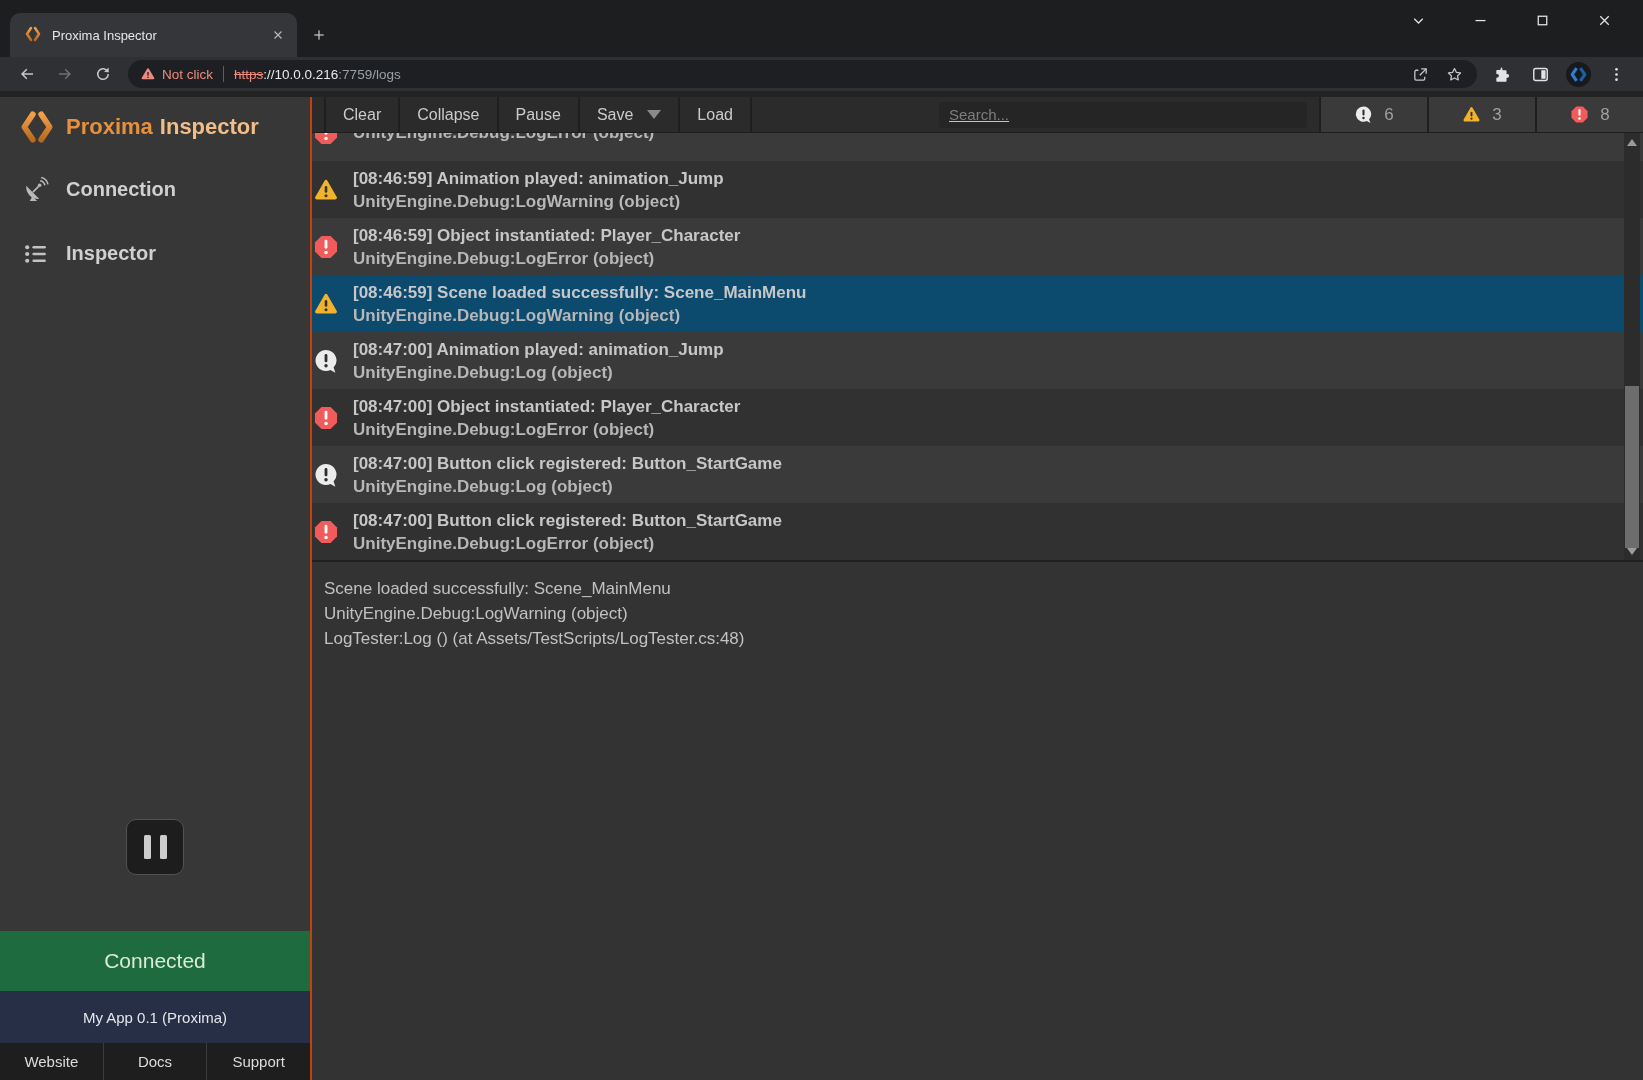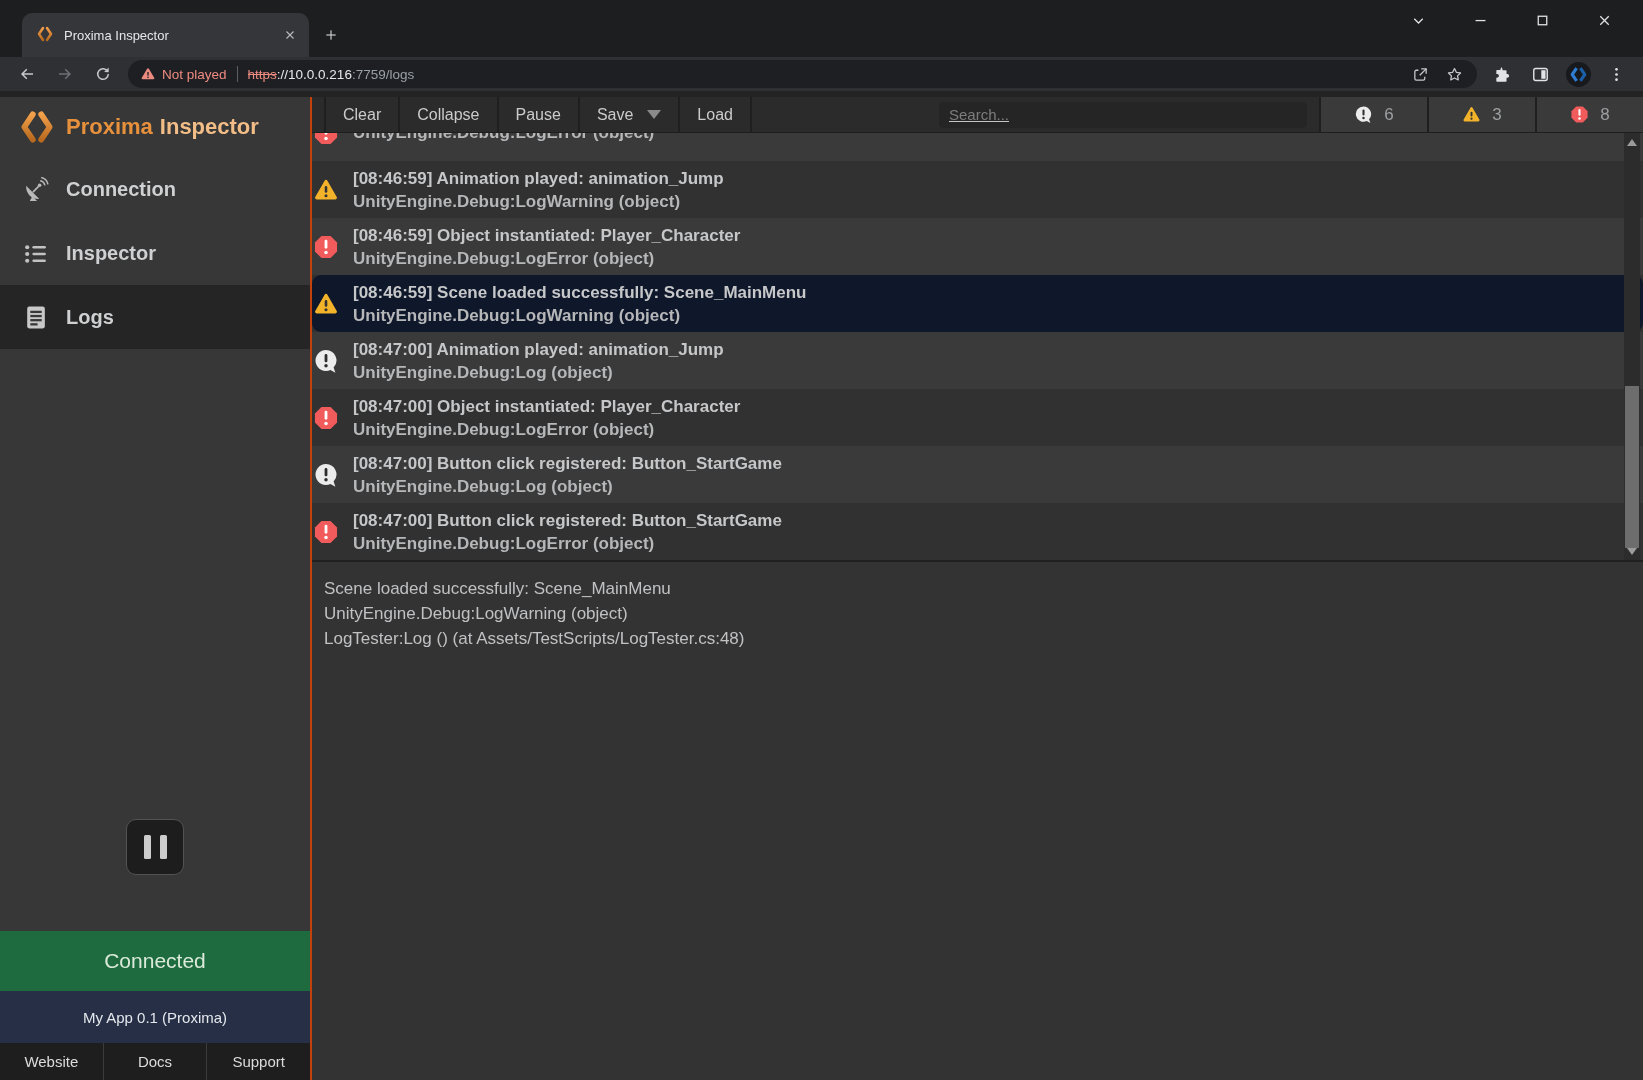--- a/index.html
+++ b/index.html
@@ -1,21 +1,21 @@
 <!DOCTYPE html>
 <html><head>
 <meta charset="utf-8">
 <style>
   * { box-sizing: border-box; margin: 0; padding: 0; }
   html,body { width:1643px; height:1080px; overflow:hidden; }
   body { font-family:"Liberation Sans", sans-serif; background:#202124; }
   svg { display:block; }
 
   
-  .tabbar { height:57px; background:#1d1e20; display:flex; align-items:flex-end; position:relative;padding-left:12px; }
+  .tabbar { height:57px; background:#1d1e20; display:flex; align-items:flex-end; position:relative; }
   .tab { width:287px; height:44px; margin-left:10px; background:#35363a; border-radius:10px 10px 0 0;
          display:flex; align-items:center; padding:0 10px 0 14px; }
   .favicon { width:18px; height:18px; margin-right:10px; flex:none; }
   .tab-title { color:#e4e6e9; font-size:13px; flex:1; white-space:nowrap; overflow:hidden; }
   .tab-close { width:18px; height:18px; border-radius:50%; display:flex; align-items:center; justify-content:center; cursor:pointer; }
   .tab-close svg { width:12px; height:12px; }
   .newtab { width:28px; height:28px; margin:0 0 8px 8px; border-radius:50%; display:flex; align-items:center; justify-content:center; cursor:pointer; }
   .newtab svg { width:16px; height:16px; }
   .win-controls { position:absolute; top:6px; right:8px; display:flex; }
   .win-btn { width:62px; height:28px; display:flex; align-items:center; justify-content:center; cursor:pointer; }
@@ -76,21 +76,21 @@
   .counters { display:flex; background:#3a3a3a; }
   .counter { width:108px; display:flex; align-items:center; justify-content:center; gap:11px;
              border-left:2px solid #1f1f1f; cursor:pointer; }
   .counter svg { width:19px; height:19px; }
   .counter .count { color:#9d9fa2; font-size:17px; }
 
   .loglist { height:427px; overflow:hidden; position:relative; background:#313131; }
   .lrow { height:57px; display:flex; align-items:center; padding-left:1px; cursor:pointer;font-weight:bold; }
   .lrow.alt0 { background:#3a3a3a; }
   .lrow.alt1 { background:#313131; }
-  .lrow.selected { background:#0f172a;border-radius:9px; }
+  .lrow.selected { background:#0c4a6e; }
   .lrow .licon { width:26px; height:26px; flex:none; margin-right:14px; }
   .lrow .licon svg { width:26px; height:26px; }
   .ltext { display:flex; flex-direction:column; justify-content:center; min-width:0; }
   .ltitle { color:#c6c7c9; font-size:17px; line-height:23px; white-space:nowrap; }
   .lmeta  { color:#b6b7b9; font-size:17px; line-height:23px; white-space:nowrap; }
 
   .scrollbar { position:absolute; top:0; right:3px; width:16px; height:100%; background:#2c2c2c; }
   .sb-up, .sb-down { position:absolute; left:0; width:16px; height:14px; display:flex; align-items:center; justify-content:center; cursor:pointer; }
   .sb-up { top:2px; } .sb-down { bottom:2px; }
   .tri-up { width:0; height:0; border-left:5px solid transparent; border-right:5px solid transparent; border-bottom:7px solid #9b9b9b; }
@@ -176,21 +176,21 @@
         </svg>
       </div>
     <div class="omnibox">
       <span class="omni-warn">
           <svg viewBox="0 0 24 24">
             <path d="M10.7 4a1.5 1.5 0 0 1 2.6 0l8 13.8a1.5 1.5 0 0 1-1.3 2.2H4a1.5 1.5 0 0 1-1.3-2.2z" fill="#ed8a80"></path>
             <rect x="11" y="9" width="2" height="5.4" fill="#1e1f23"></rect>
             <circle cx="12" cy="16.8" r="1.2" fill="#1e1f23"></circle>
           </svg>
         </span>
-      <span class="notsecure">Not played</span>
+      <span class="notsecure">Not click</span>
       <span class="omni-sep"></span>
       <span class="url"><span class="scheme">https</span><span class="host">://10.0.0.216</span><span class="path">:7759/logs</span></span>
       <span class="omni-act">
           <svg viewBox="0 0 24 24" fill="none" stroke="#c6c8cb" stroke-width="1.8">
             <path d="M9 6H6a2 2 0 0 0-2 2v10a2 2 0 0 0 2 2h10a2 2 0 0 0 2-2v-3"></path>
             <path d="M13 4h7v7"></path>
             <path d="M20 4l-9 9"></path>
           </svg>
         </span>
       <span class="omni-act">
@@ -267,34 +267,20 @@
                 <circle cx="5" cy="7" r="2"></circle>
                 <rect x="10" y="5.8" width="13" height="2.5" rx="1.2"></rect>
                 <circle cx="5" cy="13.5" r="2"></circle>
                 <rect x="10" y="12.3" width="13" height="2.5" rx="1.2"></rect>
                 <circle cx="5" cy="20" r="2"></circle>
                 <rect x="10" y="18.8" width="13" height="2.5" rx="1.2"></rect>
               </svg>
             </span>
      <span class="side-label">Inspector</span>
    </div>
-          <div class="side-item selected">
-     <span class="side-icon">
-              <svg viewBox="0 0 26 26">
-                <rect x="5" y="2.5" width="17" height="21" rx="2" fill="#c8c8c8"></rect>
-                <g fill="#383838">
-                  <rect x="8" y="6.5" width="11" height="2.2"></rect>
-                  <rect x="8" y="10.5" width="11" height="2.2"></rect>
-                  <rect x="8" y="14.5" width="11" height="2.2"></rect>
-                  <rect x="8" y="18.5" width="7" height="2.2"></rect>
-                </g>
-              </svg>
-            </span>
-     <span class="side-label">Logs</span>
-   </div>
         </nav>
       <button class="pausebtn">
         <span class="bar"></span>
           <span class="bar"></span>
       </button>
       <div class="connected">Connected</div>
       <div class="appinfo">My App 0.1 (Proxima)</div>
       <div class="sidefooter" id="sidefooter">
           <div class="flink">Website</div>
           <div class="flink">Docs</div>

